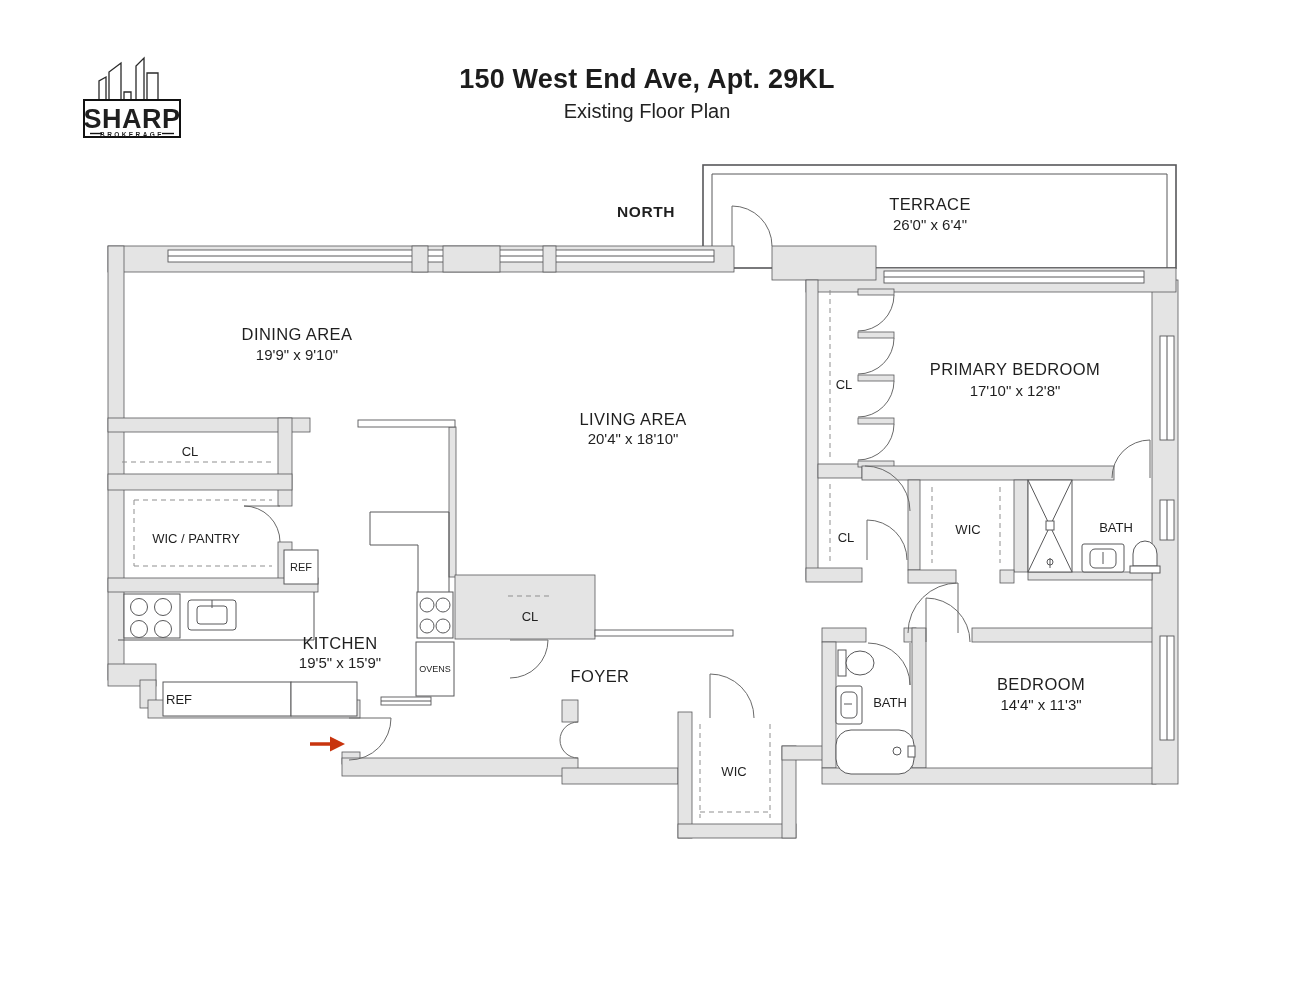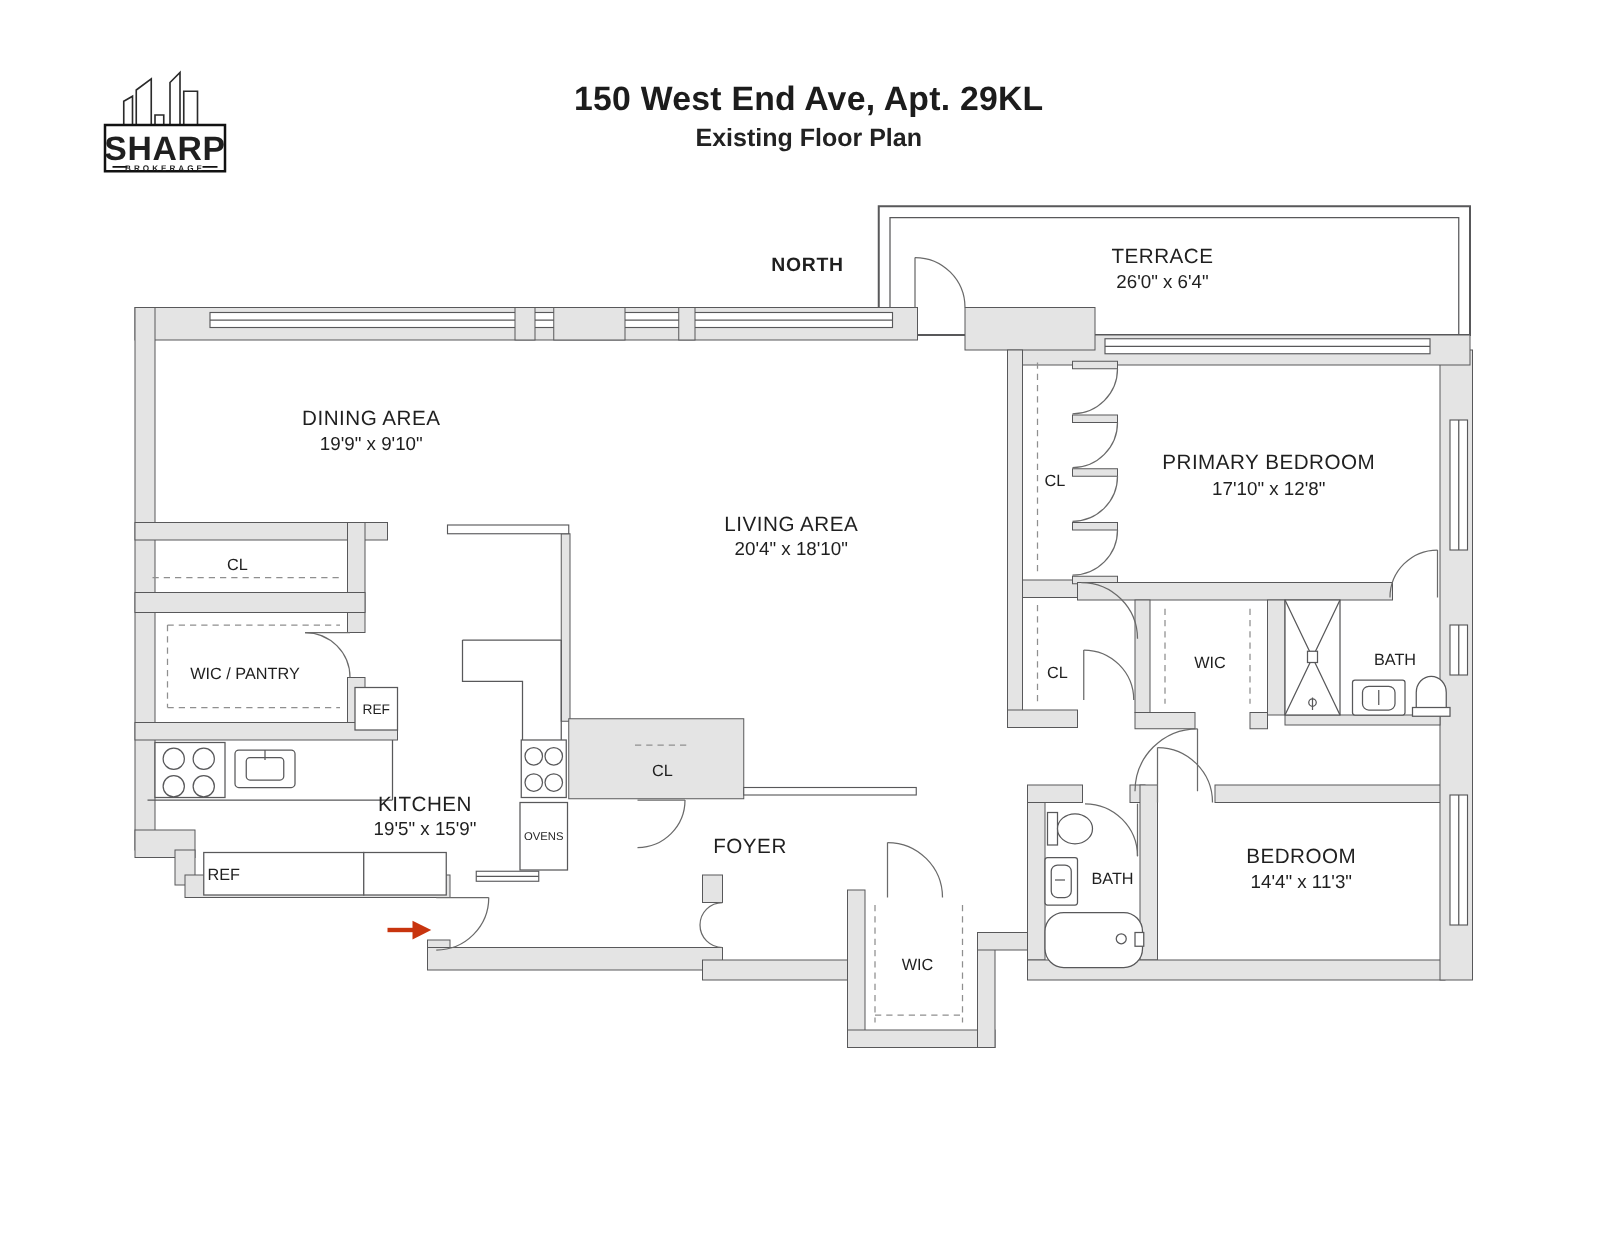--- a/index.html
+++ b/index.html
@@ -1,20 +1,20 @@
 <!DOCTYPE html>
 <html><head>
 <meta charset="utf-8">
 <style>
   html,body{margin:0;padding:0;background:#ffffff;}
   .canvas{position:relative;width:1294px;height:1000px;background:#ffffff;overflow:hidden;
           font-family:"Liberation Sans",sans-serif;color:#1f1f1f;}
   .hdr{position:absolute;left:0;top:64px;width:100%;text-align:center;}
   .hdr .t{font-size:27px;font-weight:600;letter-spacing:.2px;color:#1c1c1c;}
-  .hdr .s{font-size:20px;font-weight:700;margin-top:5px;color:#222;}
+  .hdr .s{font-size:20px;font-weight:400;margin-top:5px;color:#222;}
   .disclaimer{position:absolute;left:61px;top:903px;width:1176px;font-size:15px;line-height:1.45;color:#111;}
   svg text{font-family:"Liberation Sans",sans-serif;fill:#1f1f1f;}
   .room{font-size:16.5px;letter-spacing:.4px;}
   .dims{font-size:15px;}
   .small{font-size:13px;}
   .tiny{font-size:11px;}
   .micro{font-size:9px;}
   .north{font-size:15.5px;font-weight:bold;letter-spacing:.6px;}
   .wall{fill:#e4e4e4;stroke:#58585a;stroke-width:.8;}
   .thinwall{fill:#ffffff;stroke:#58585a;stroke-width:.9;}

